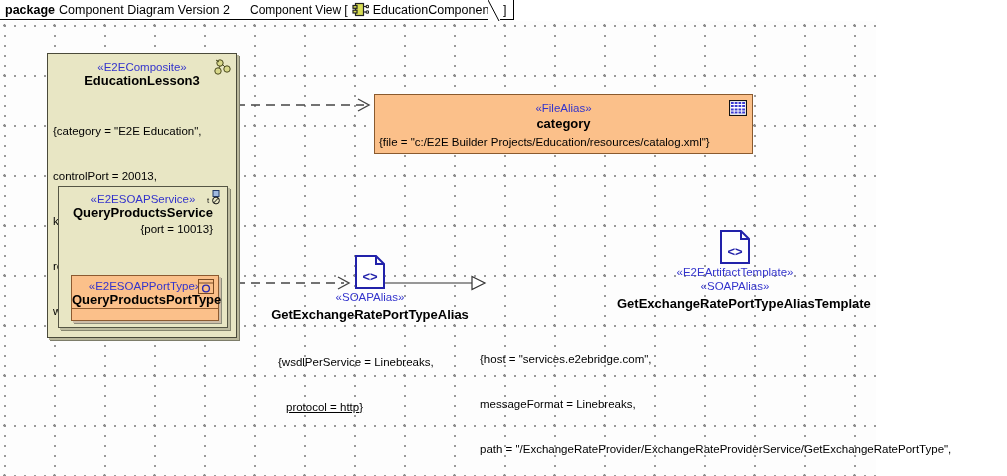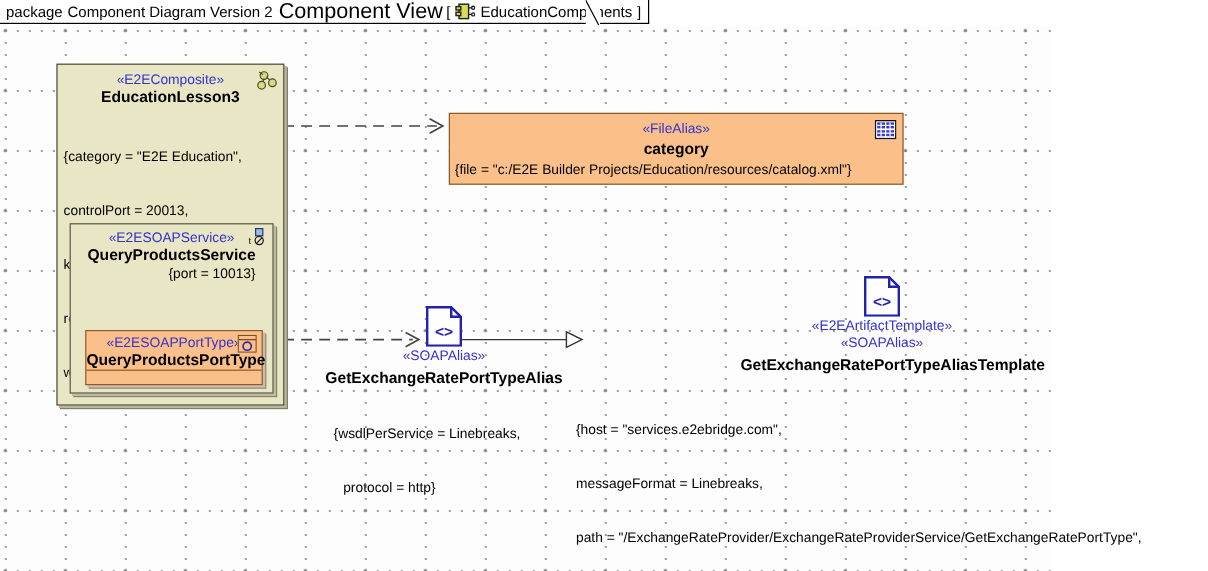--- a/index.html
+++ b/index.html
@@ -26,34 +26,34 @@
     align-items: center;
     background: #ffffff;
     border-right: 1px solid #000;
     border-bottom: 1px solid #000;
     box-sizing: border-box;
     white-space: nowrap;
     z-index: 30;
   }
   #header-tab .kw {
     font-size: 12.5px;
+    font-weight: bold;
+    color: #000;
+    letter-spacing: 0px;
+  }
+  #header-tab .name {
+    font-size: 12.5px;
     font-weight: normal;
     color: #000;
-    letter-spacing: 0px;
-  }
-  #header-tab .name {
-    font-size: 12.5px;
-    font-weight: normal;
-    color: #000;
     margin-left: 4px;
   }
   #header-tab .view {
-    font-size: 18px;
-    color: #000;
-    margin-left: 5px;
+    font-size: 12px;
+    color: #000;
+    margin-left: 20px;
   }
   #header-tab .brk {
     font-size: 12.5px;
     color: #000;
     margin-left: 3px;
   }
   #header-tab .pkgname {
     font-size: 12.5px;
     color: #000;
     margin-left: 4px;
@@ -300,21 +300,21 @@
         <polygon points="1,1 21,1 29,9 29,33 1,33" fill="#ffffff" stroke="#2222aa" stroke-width="2"></polygon>
         <polyline points="21,1 21,9 29,9" fill="none" stroke="#2222aa" stroke-width="2"></polyline>
         <text x="15" y="26" font-size="13" font-family="Liberation Sans, sans-serif" fill="#2222aa" text-anchor="middle" font-weight="bold">&lt;&gt;</text>
       </svg>
       <div class="labels">
         <div class="stereo">«SOAPAlias»</div>
         <div class="elname" style="padding-top:4px;">GetExchangeRatePortTypeAlias</div>
       </div>
       <div class="props" style="padding-left:8px; padding-top:3px;">
         <div>{wsdlPerService = Linebreaks,</div>
-        <div style="padding-left:8px;">protocol = http}</div>
+        <div style="padding-left:8px;text-decoration:underline;">protocol = http}</div>
       </div>
     </div>
 
     <div class="artifact" style="left:617px; top:209px; width:236px;">
       <svg class="doc" style="margin:0 auto 1px auto;" width="30" height="34" viewBox="0 0 30 34">
         <polygon points="1,1 21,1 29,9 29,33 1,33" fill="#ffffff" stroke="#2222aa" stroke-width="2"></polygon>
         <polyline points="21,1 21,9 29,9" fill="none" stroke="#2222aa" stroke-width="2"></polyline>
         <text x="15" y="26" font-size="13" font-family="Liberation Sans, sans-serif" fill="#2222aa" text-anchor="middle" font-weight="bold">&lt;&gt;</text>
       </svg>
       <div class="labels">

